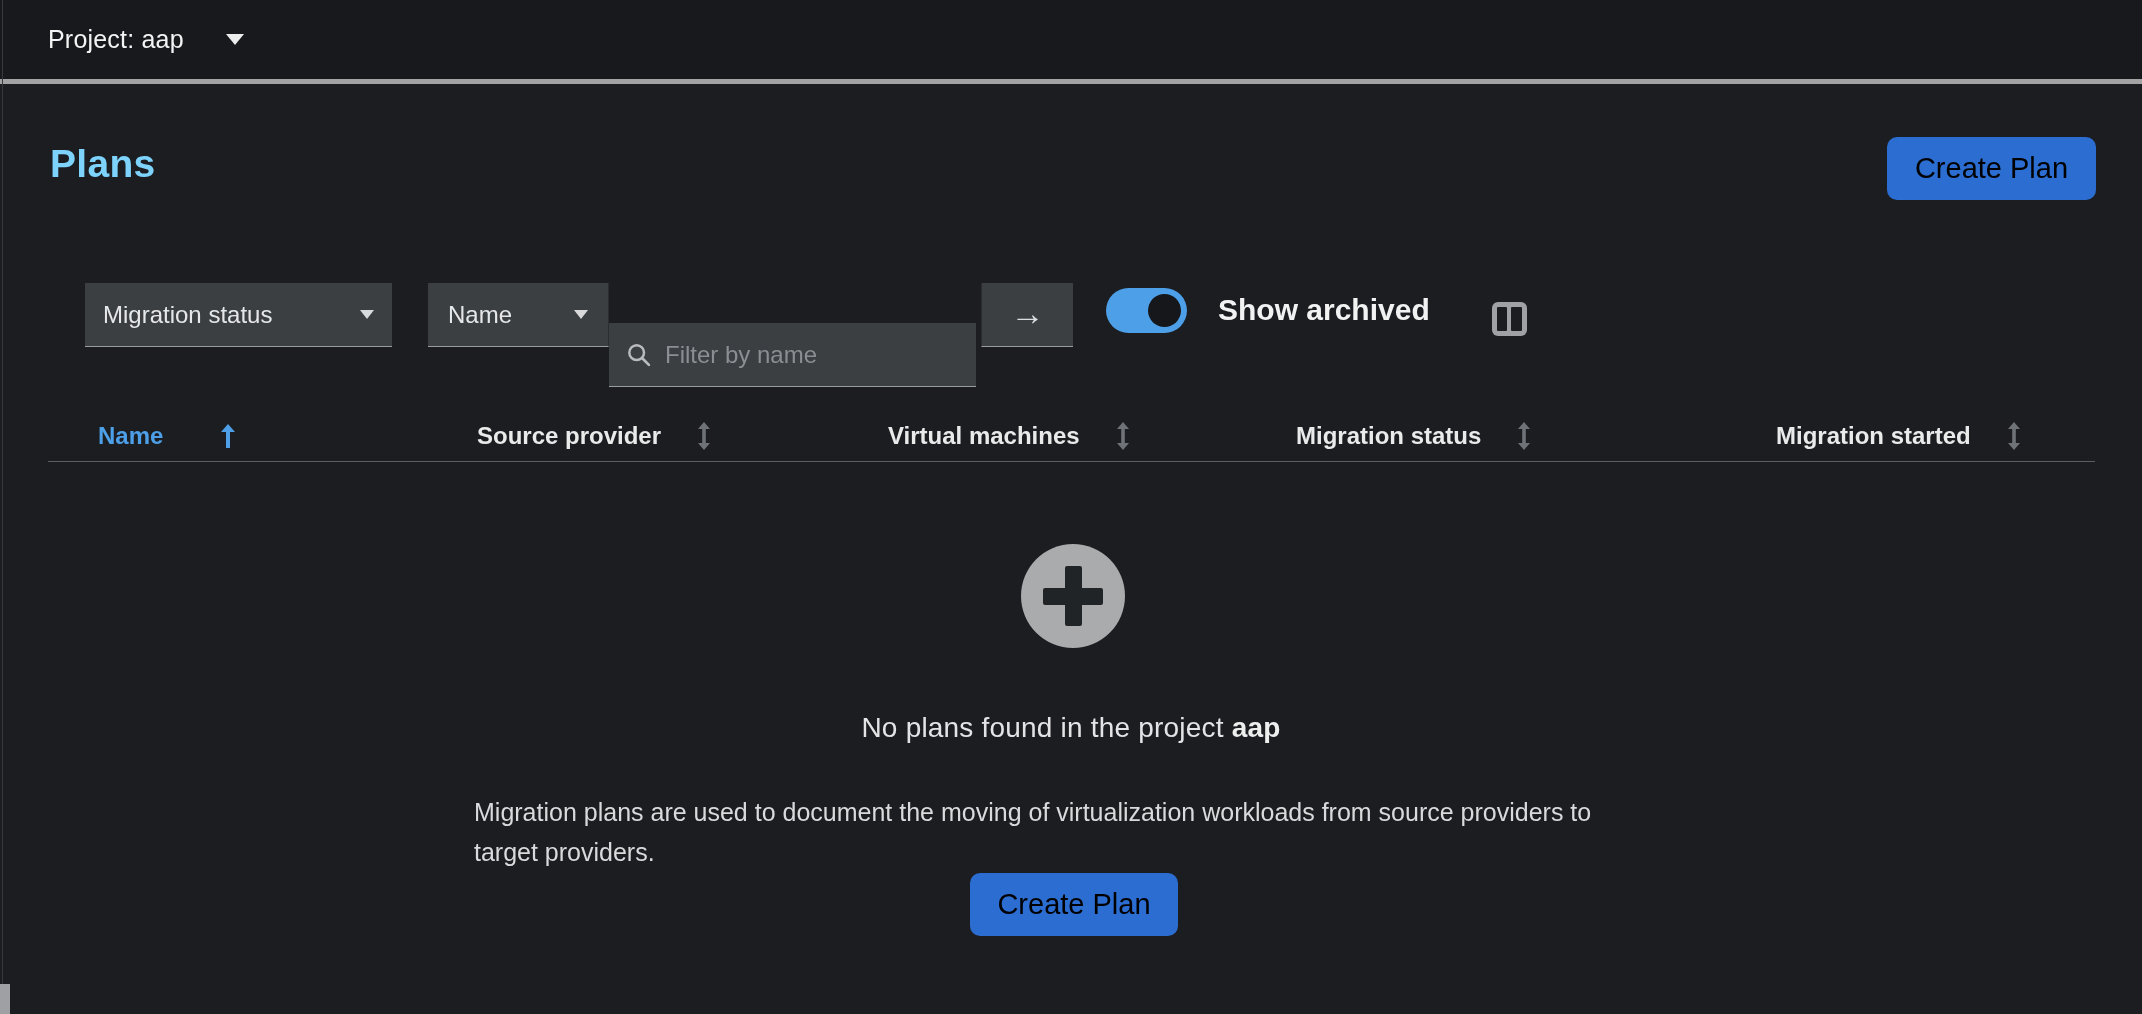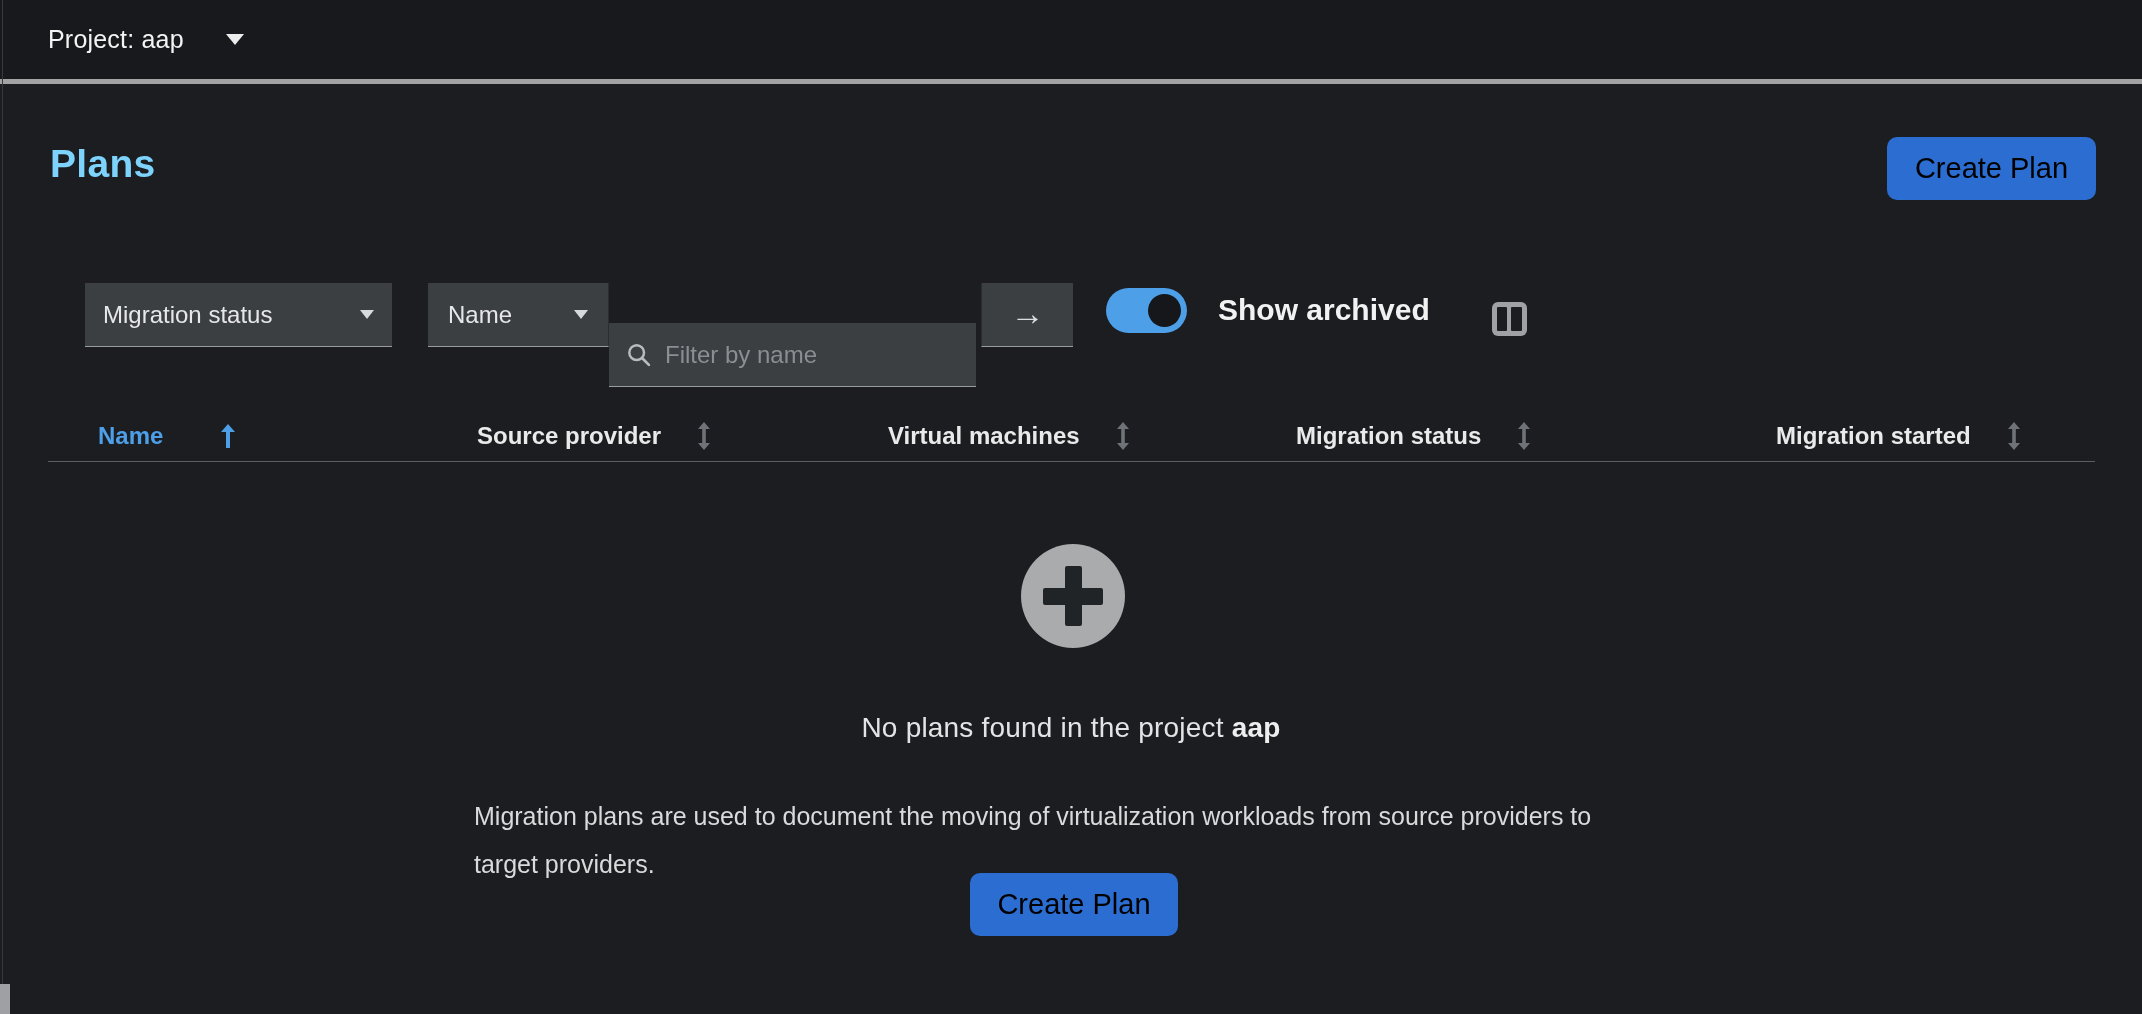--- a/index.html
+++ b/index.html
@@ -79,21 +79,21 @@
   .th-mstarted { left:1728px;justify-content:flex-end; }
   .sort-gap-1 { width:57px; } .sort-gap { width:36px; }
 
   
   .plus-circle { position:absolute; left:1021px; top:544px; width:104px; height:104px; border-radius:50%; background:#a9abad; }
   .plus-circle::before { content:""; position:absolute; left:22px; top:44px; width:60px; height:17px; background:#212427; border-radius:2px; }
   .plus-circle::after  { content:""; position:absolute; left:44px; top:22px; width:17px; height:60px; background:#212427; border-radius:2px; }
 
   .empty-title { position:absolute; top:712px; left:0; width:2142px; text-align:center; font-size:28px; color:#e4e4e6; letter-spacing:0.2px; }
   .empty-title b { font-weight:700; color:#eeeeef; }
-  .empty-desc { position:absolute; top:792px; left:474px; width:1130px; font-size:25px; line-height:48px; color:#d9dadb; text-align:left; }
+  .empty-desc { position:absolute; top:792px; left:474px; width:1130px; font-size:25px; line-height:40px; color:#d9dadb; text-align:left; }
 </style>
 </head>
 <body>
 
 <div class="stage">
 
   <div class="left-line"></div>
   <div class="left-scroll-thumb"></div>
 
   <div class="topbar">

